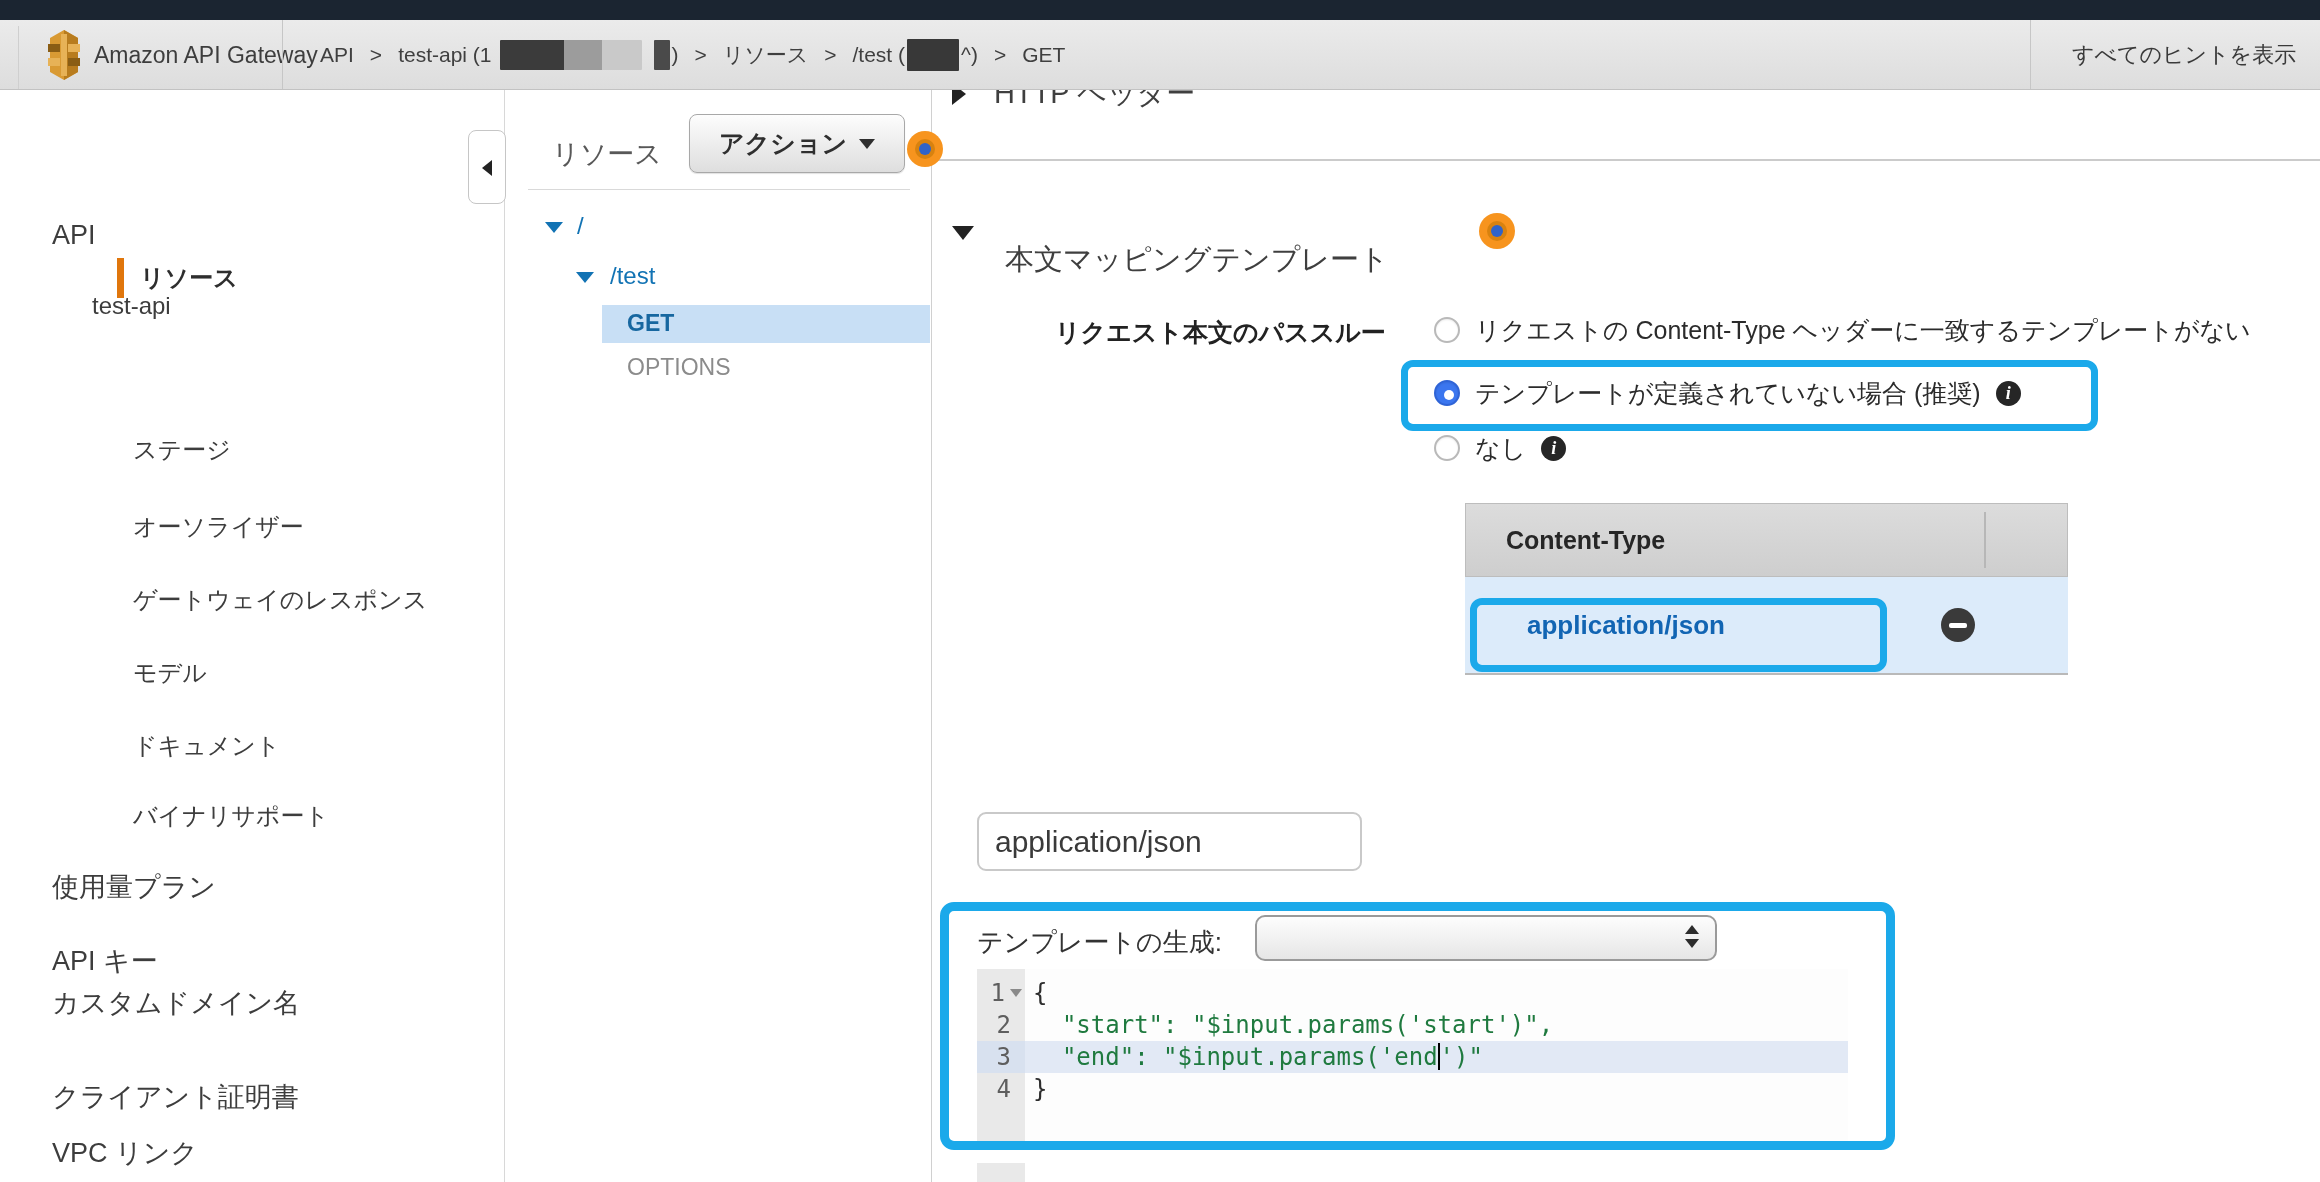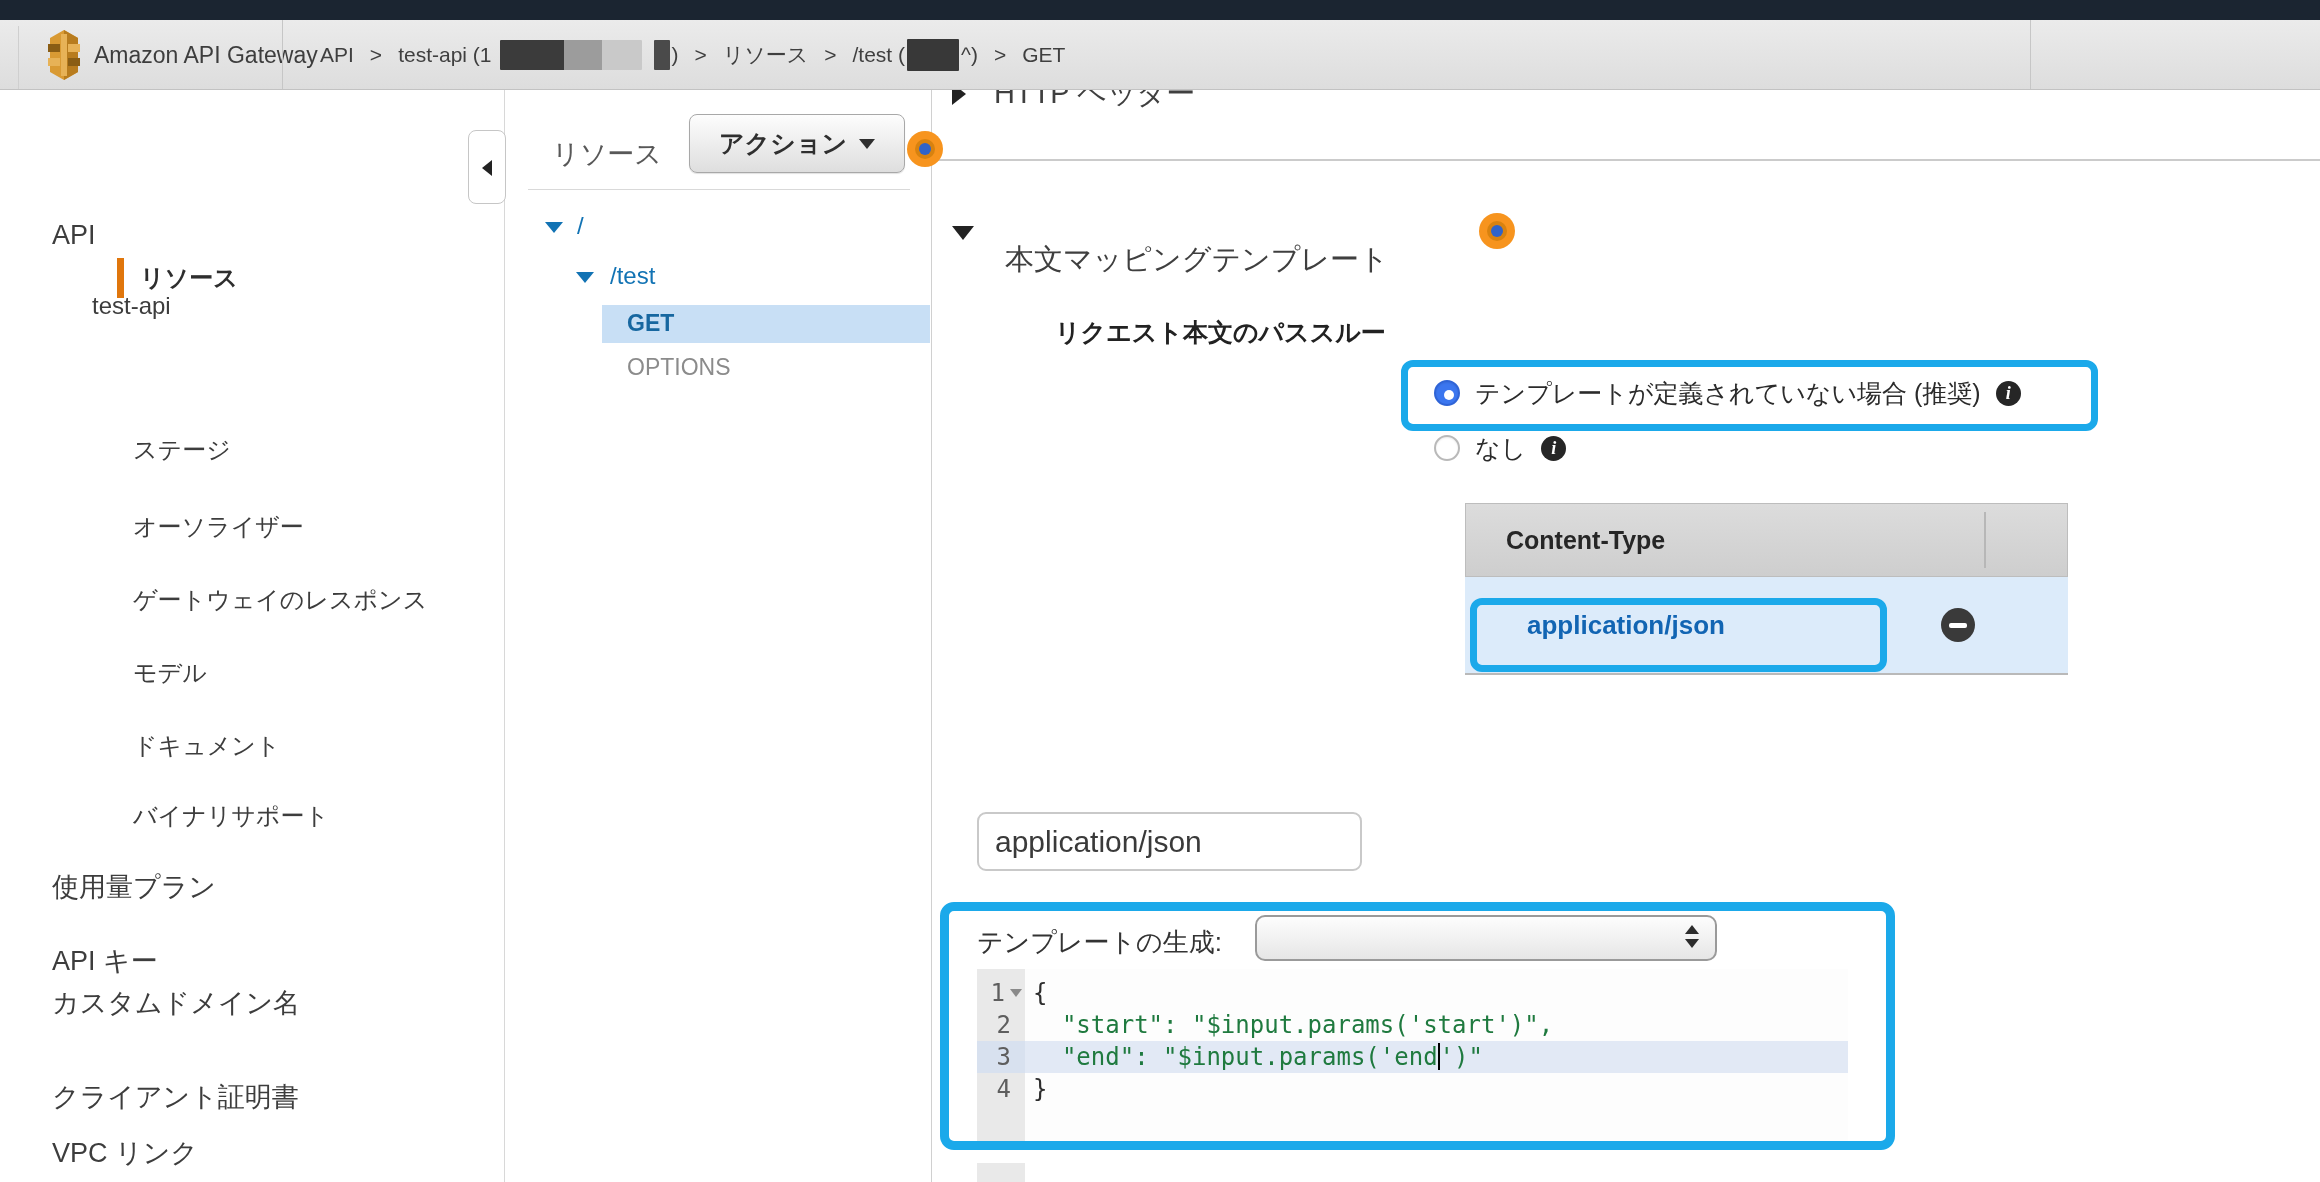--- a/index.html
+++ b/index.html
@@ -166,20 +166,21 @@
         <span></span>
         <span>/test (</span>
         <span class="redact r-res"></span>
         <span>^)</span>
       </span>
       <span>&gt;</span>
       <span>GET</span>
     </div>
 
     <div class="hdr-sep" style="left:2030px;"></div>
+    <div class="hint-link">すべてのヒントを表示</div>
   </div>
 
   <div class="sidebar">
     <div class="side-item lv0 si-0">API</div>
     <div class="side-item lv1 si-1">test-api</div>
     <div class="active-bar"></div>
     <div class="side-item lv2 si-2 active">リソース</div>
     <div class="side-item lv2 si-3">ステージ</div>
     <div class="side-item lv2 si-4">オーソライザー</div>
     <div class="side-item lv2 si-5">ゲートウェイのレスポンス</div>
@@ -226,20 +227,24 @@
         <span class="clipped-title">HTTP ヘッダー</span>
       </div>
     </div>
     <div class="main-sep"></div>
 
     <div class="sec-caret-down"></div>
     <div class="section-title">本文マッピングテンプレート</div>
 
     <div class="pass-label">リクエスト本文のパススルー</div>
 
+    <div class="radio-row rr1">
+      <span class="radio"></span>
+      <span class="radio-label">リクエストの Content-Type ヘッダーに一致するテンプレートがない</span>
+    </div>
 
     <div class="hl-box hl-radio"></div>
     <div class="radio-row rr2">
       <span class="radio selected"></span>
       <span class="radio-label">テンプレートが定義されていない場合 (推奨)</span>
       <span class="info-icon"></span>
     </div>
 
     <div class="radio-row rr3">
       <span class="radio"></span>

